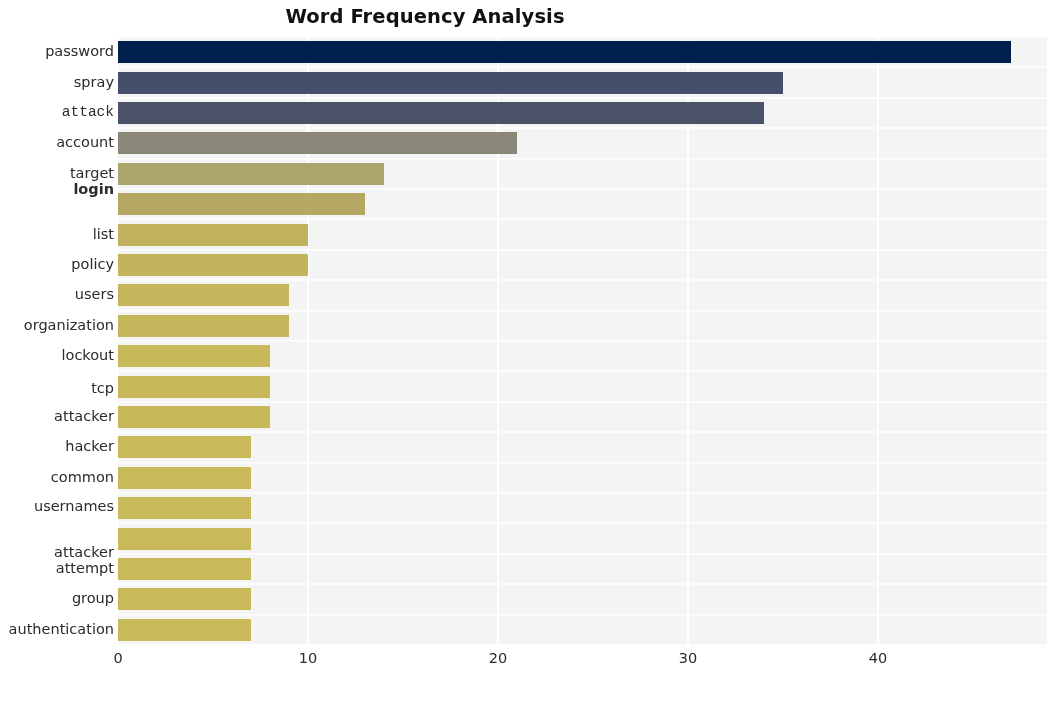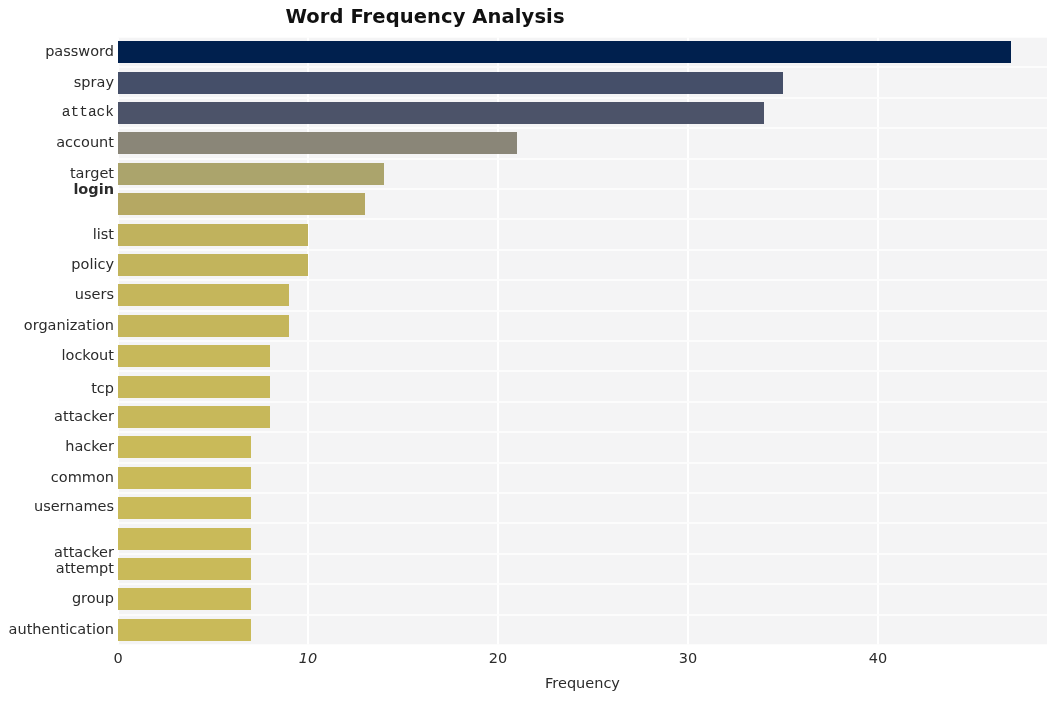--- a/index.html
+++ b/index.html
@@ -193,21 +193,20 @@
       <div class="ytick" style="top: 431.8px;">common</div>
       <div class="ytick" style="top: 461px;">usernames</div>
       <div class="ytick" style="top: 471px; margin-top: 36px;">attacker</div>
       <div class="ytick" style="top: 523px;">attempt</div>
       <div class="ytick" style="top: 553.4px;">group</div>
       <div class="ytick" style="top: 583.8px;">authentication</div>
     </div>
 
   <div id="x-tick-layer">
       <div class="xtick" style="left: 118px;">0</div>
-      <div class="xtick" style="left: 307.98px; font-style: italic;">10</div>
+      <div class="xtick" style="left: 307.98px;">10</div>
       <div class="xtick" style="left: 497.959px;">20</div>
       <div class="xtick" style="left: 687.939px;">30</div>
       <div class="xtick" style="left: 877.918px;">40</div>
     </div>
 
-  <div id="x-axis-label">Frequency</div>
 
 </div>
 
 </body></html>

